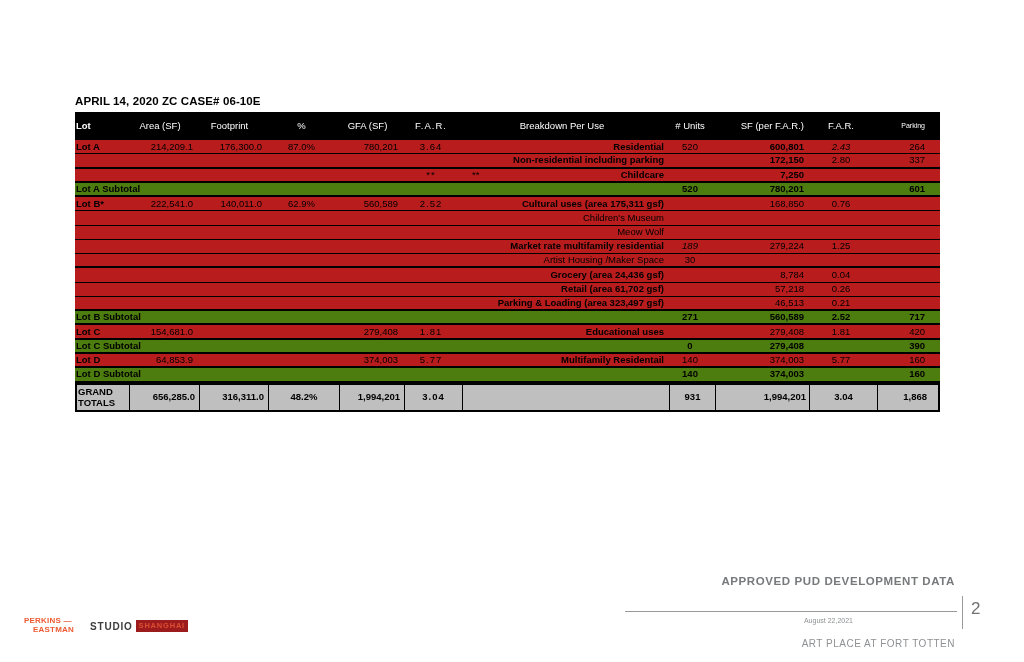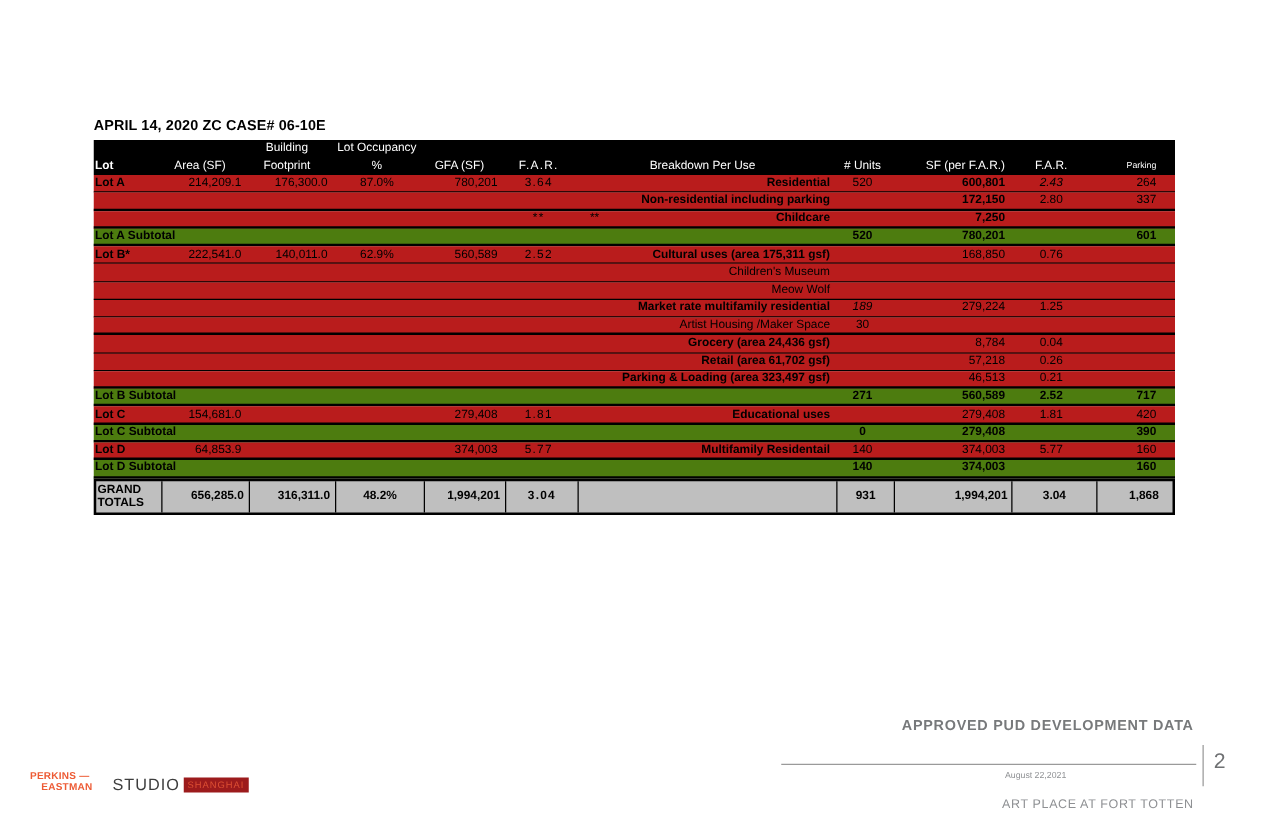--- a/index.html
+++ b/index.html
@@ -54,43 +54,30 @@
   .f-rule{position:absolute;top:611px;left:625px;width:332px;height:1px;background:#9a9a9a}
   .f-date{position:absolute;top:617px;right:171px;font-size:7px;color:#8f9194}
   .f-project{position:absolute;top:638px;right:69px;font-size:10px;letter-spacing:.5px;color:#8e9093}
   .f-vline{position:absolute;top:596px;left:962px;width:1px;height:33px;background:#9a9a9a}
   .f-page{position:absolute;top:599px;left:971px;font-size:17px;color:#6f7173}
 
   
   .logo-pe{position:absolute;left:24px;top:617px;color:#ed5b35;font-size:8px;font-weight:bold;line-height:8.5px;letter-spacing:.2px}
   .logo-pe .l2{padding-left:9px}
   .logo-studio{position:absolute;left:90px;top:620px;display:flex;align-items:center;gap:3px}
-  .logo-studio .st{font-size:13px;font-weight:normal;letter-spacing:.8px;color:#3d3d3d}
-  .logo-studio .sh{font-size:7.5px;font-weight:normal;letter-spacing:.8px;background:#9c1b1c;color:#dd4f33;padding:1px 3px 2px 3px}
+  .logo-studio .st{font-size:10px;font-weight:bold;letter-spacing:.8px;color:#3d3d3d}
+  .logo-studio .sh{font-size:7.5px;font-weight:bold;letter-spacing:.8px;background:#9c1b1c;color:#dd4f33;padding:1px 3px 2px 3px}
 </style>
 </head>
 <body>
 
 <div class="title">APRIL 14, 2020 ZC CASE# 06-10E</div>
 
 <div class="tbl">
   <div class="hdr">
-    <div class="hrow">
-        <div class="cell c0"></div>
-        <div class="cell c1"></div>
-        <div class="cell c2">Building</div>
-        <div class="cell c3">Lot Occupancy</div>
-        <div class="cell c4"></div>
-        <div class="cell c5"></div>
-        <div class="cell c6"></div>
-        <div class="cell c7"></div>
-        <div class="cell c8"></div>
-        <div class="cell c9"></div>
-        <div class="cell c10"></div>
-      </div>
     <div class="hrow">
         <div class="cell c0">Lot</div>
         <div class="cell c1">Area (SF)</div>
         <div class="cell c2">Footprint</div>
         <div class="cell c3">%</div>
         <div class="cell c4">GFA (SF)</div>
         <div class="cell c5">F.A.R.</div>
         <div class="cell c6">Breakdown Per Use</div>
         <div class="cell c7"># Units</div>
         <div class="cell c8">SF (per F.A.R.)</div>

